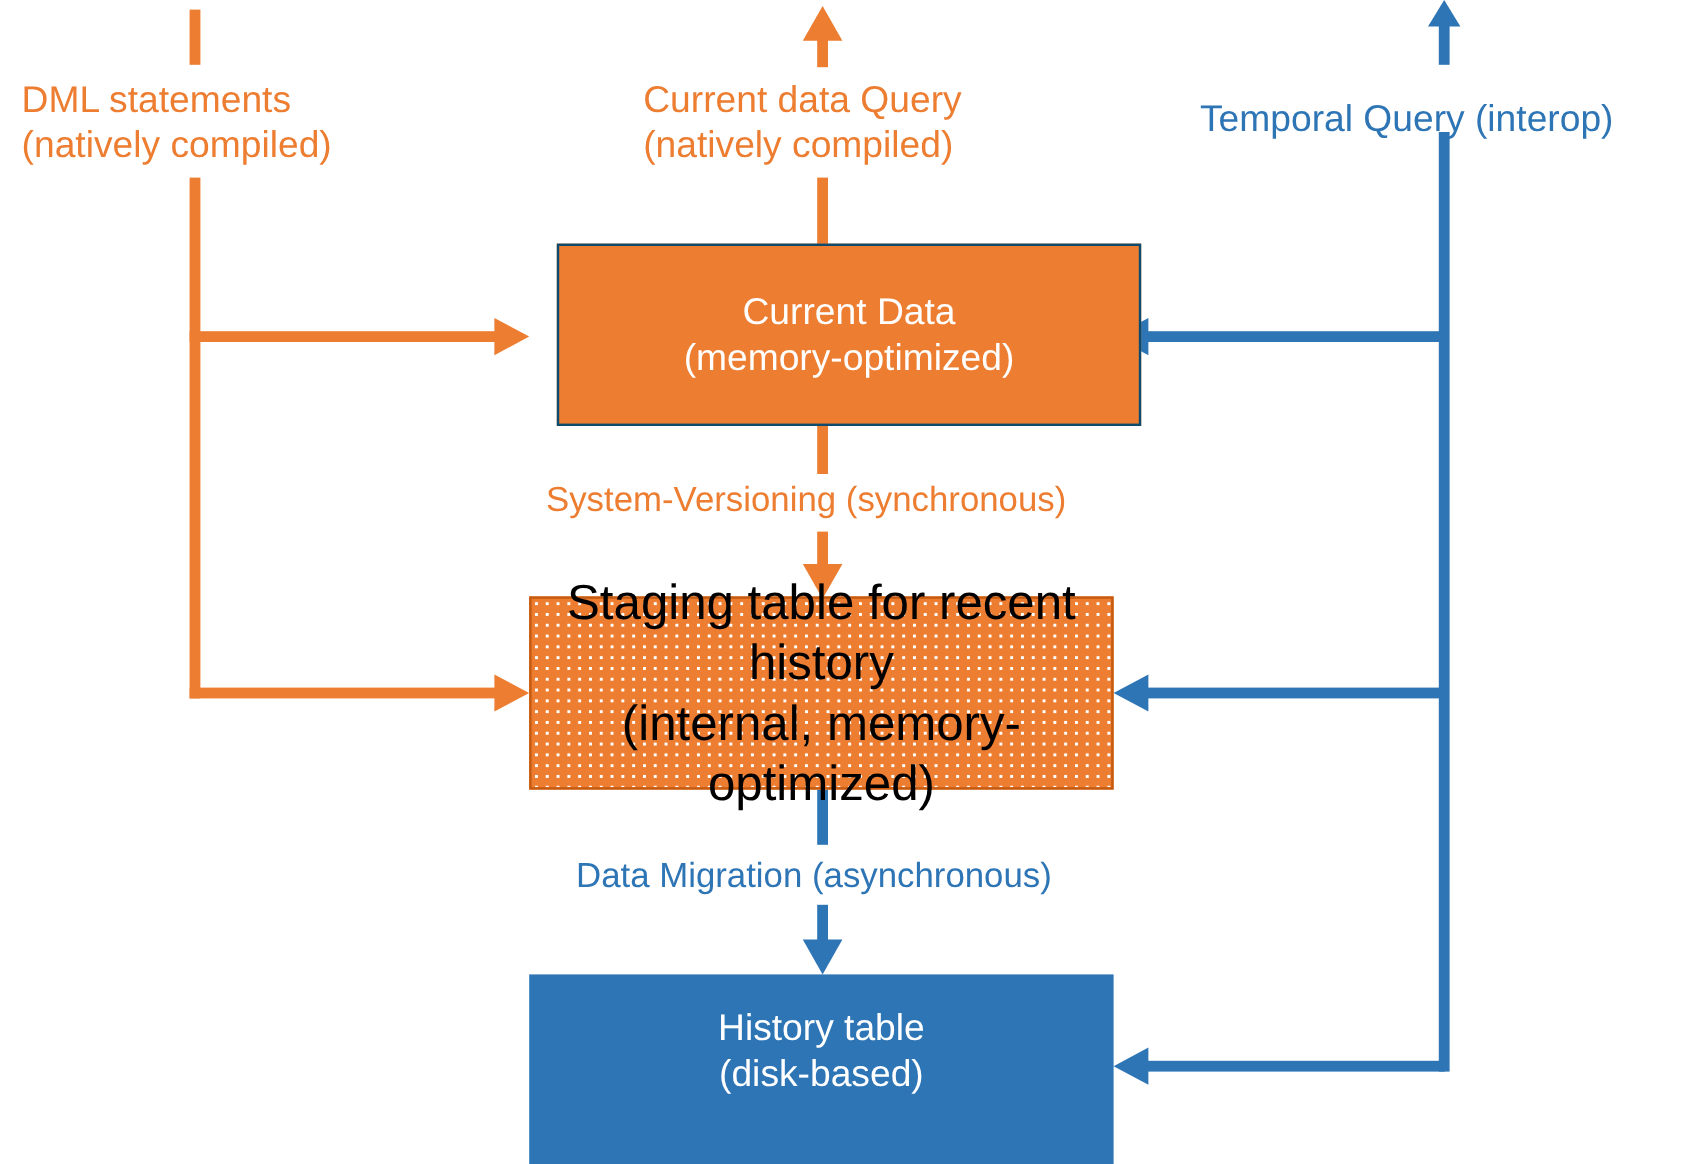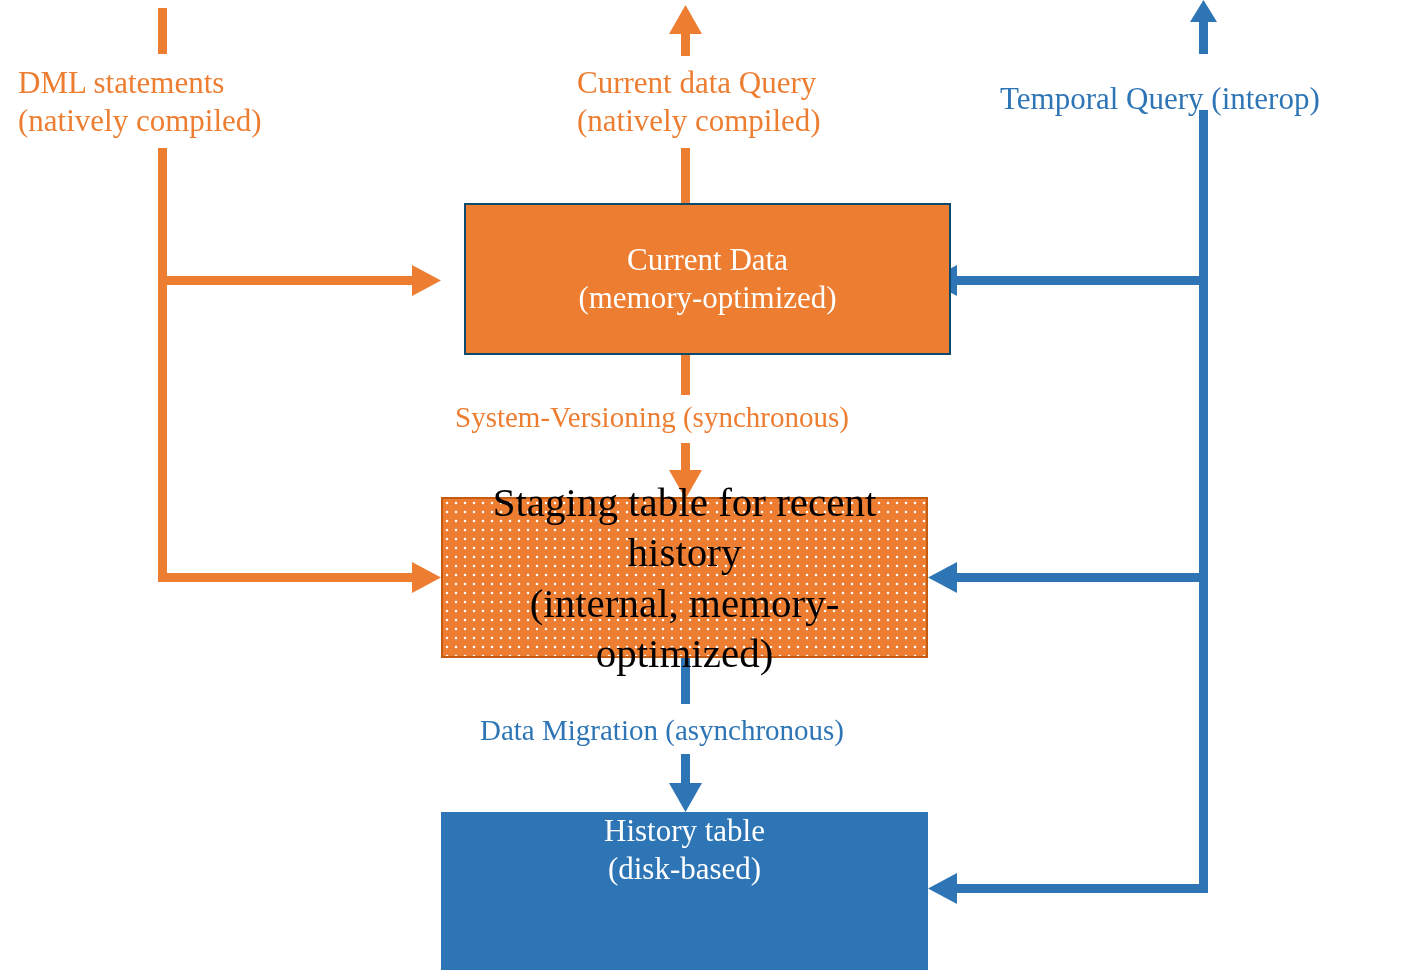--- a/index.html
+++ b/index.html
@@ -6,21 +6,21 @@
     margin: 0;
     padding: 0;
     background: #ffffff;
   }
   #stage {
     position: relative;
     width: 1420px;
     height: 970px;
     background: #ffffff;
     overflow: hidden;
-    font-family: Liberation Serif, serif;
+    font-family: Liberation Sans, sans-serif;
   }
   #wires {
     position: absolute;
     left: 0;
     top: 0;
     width: 1420px;
     height: 970px;
     pointer-events: none;
   }
 
@@ -68,20 +68,21 @@
   #node-history {
     left: 441px;
     top: 812px;
     width: 487px;
     height: 158px;
     background: #2E75B6;
     border: none;
     color: #ffffff;
     font-size: 31px;
     align-items: flex-start;
+    padding-top: 26px;
   }
 
   
   .caption {
     position: absolute;
     white-space: pre-line;
     line-height: 1.22;
   }
   .caption.orange { color: #ED7D31; }
   .caption.blue   { color: #2E75B6; }
@@ -90,21 +91,20 @@
     left: 18px;
     top: 64px;
     font-size: 31px;
     text-align: left;
   }
   #cap-current-query {
     left: 536px;
     top: 64px;
     font-size: 31px;
     text-align: left;
-    margin-left: 41px;
   }
   #cap-temporal {
     left: 1000px;
     top: 80px;
     font-size: 31px;
     text-align: left;
   }
   #cap-sysver {
     left: 455px;
     top: 400px;

